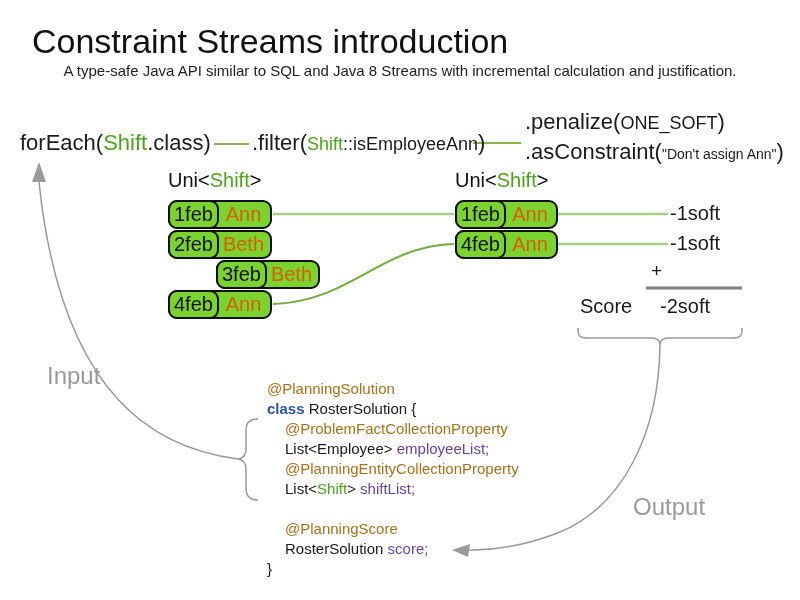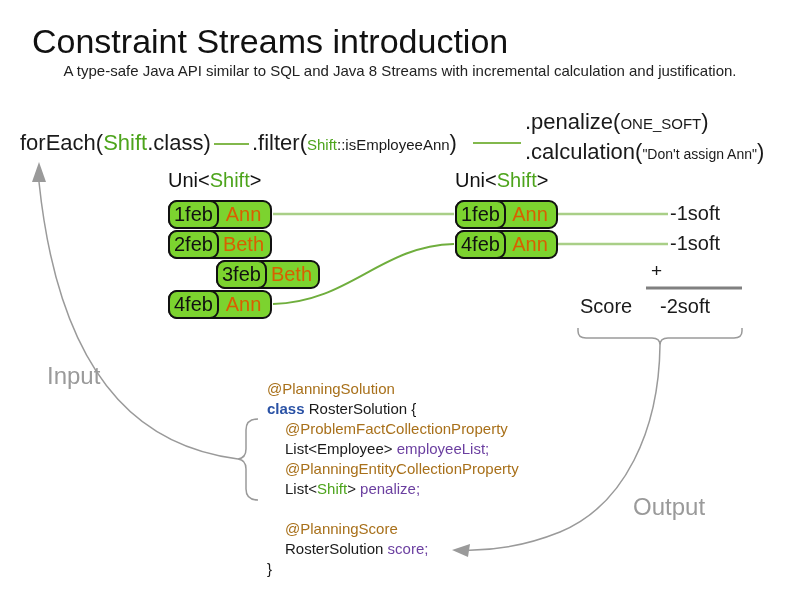--- a/index.html
+++ b/index.html
@@ -4,21 +4,21 @@
 <style>
   html,body{margin:0;padding:0;background:#fff;}
   .canvas{
     position:relative;width:800px;height:600px;background:#ffffff;overflow:hidden;
     font-family:"Liberation Sans",sans-serif;color:#1a1a1a;
   }
   .abs{position:absolute;white-space:nowrap;}
   .title{left:0;top:22px;width:800px;text-align:left;font-size:34px;color:#111;margin-left:32px;}
   .subtitle{left:0;top:62px;width:800px;text-align:center;font-size:15px;color:#222;}
   .chain{font-size:22px;color:#1a1a1a;}
-  .small{font-size:15px;}
+  .small{font-size:18px;}
   .smaller{font-size:14px;}
   .green{color:#4da41c;}
   .uni{font-size:20px;color:#111;}
   .cell-row{position:absolute;height:29px;background:#7cd32f;border:2px solid #111;
     border-radius:9px;display:flex;align-items:center;box-sizing:border-box;}
   .date-box{height:29px;margin:-2px;background:#7cd32f;border:2px solid #111;border-radius:9px;
     display:flex;align-items:center;justify-content:center;box-sizing:border-box;
     font-size:20px;color:#111;padding:0 4px;}
   .emp-name{flex:1;text-align:center;font-size:20px;color:#d95f00;}
   .scoretxt{font-size:20px;color:#1a1a1a;}
@@ -54,21 +54,21 @@
 
   <div class="abs title">Constraint Streams introduction</div>
   <div class="abs subtitle">A type-safe Java API similar to SQL and Java 8 Streams with incremental calculation and justification.</div>
 
   <div class="abs chain" style="left:20px;top:130px;"><span>forEach(</span><span class="green">Shift</span><span>.class)</span></div>
 
   <div class="abs chain" style="left:252px;top:130px;"><span>.filter(</span><span class="green small">Shift</span><span class="small">::isEmployeeAnn</span><span>)</span></div>
 
   <div class="abs chain" style="left:525px;top:109px;"><span>.penalize(</span><span class="small">ONE_SOFT</span><span>)</span></div>
 
-  <div class="abs chain" style="left:525px;top:139px;"><span>.calculation(</span><span class="smaller">"Don't assign Ann"</span><span>)</span></div>
+  <div class="abs chain" style="left:525px;top:139px;"><span>.asConstraint(</span><span class="smaller">"Don't assign Ann"</span><span>)</span></div>
 
   <div class="abs uni" style="left:168px;top:169px;"><span>Uni&lt;</span><span class="green">Shift</span><span>&gt;</span></div>
 
   <div class="abs uni" style="left:455px;top:169px;"><span>Uni&lt;</span><span class="green">Shift</span><span>&gt;</span></div>
 
   <div class="cell-row" style="left:168px;top:200px;width:104px;">
     <div class="date-box">
         <span>1feb</span>
       </div>
     <div class="emp-name">Ann</div>
@@ -113,20 +113,20 @@
 
   <div class="abs flowlabel" style="left:47px;top:362px;">Input</div>
   <div class="abs flowlabel" style="left:612px;top:493px;margin-left:21px;">Output</div>
 
   <div class="abs code">
     <div class="ann">@PlanningSolution</div>
     <div><span class="kw">class</span><span> RosterSolution {</span></div>
     <div class="ind ann">@ProblemFactCollectionProperty</div>
     <div class="ind"><span>List&lt;Employee&gt; </span><span class="fld">employeeList;</span></div>
     <div class="ind ann">@PlanningEntityCollectionProperty</div>
-    <div class="ind"><span>List&lt;</span><span class="green">Shift</span><span>&gt; </span><span class="fld">penalize;</span></div>
+    <div class="ind"><span>List&lt;</span><span class="green">Shift</span><span>&gt; </span><span class="fld">shiftList;</span></div>
     <div class="blank"></div>
     <div class="ind ann">@PlanningScore</div>
     <div class="ind"><span>RosterSolution </span><span class="fld">score;</span></div>
     <div>}</div>
   </div>
 
 </div>
 
 </body></html>

